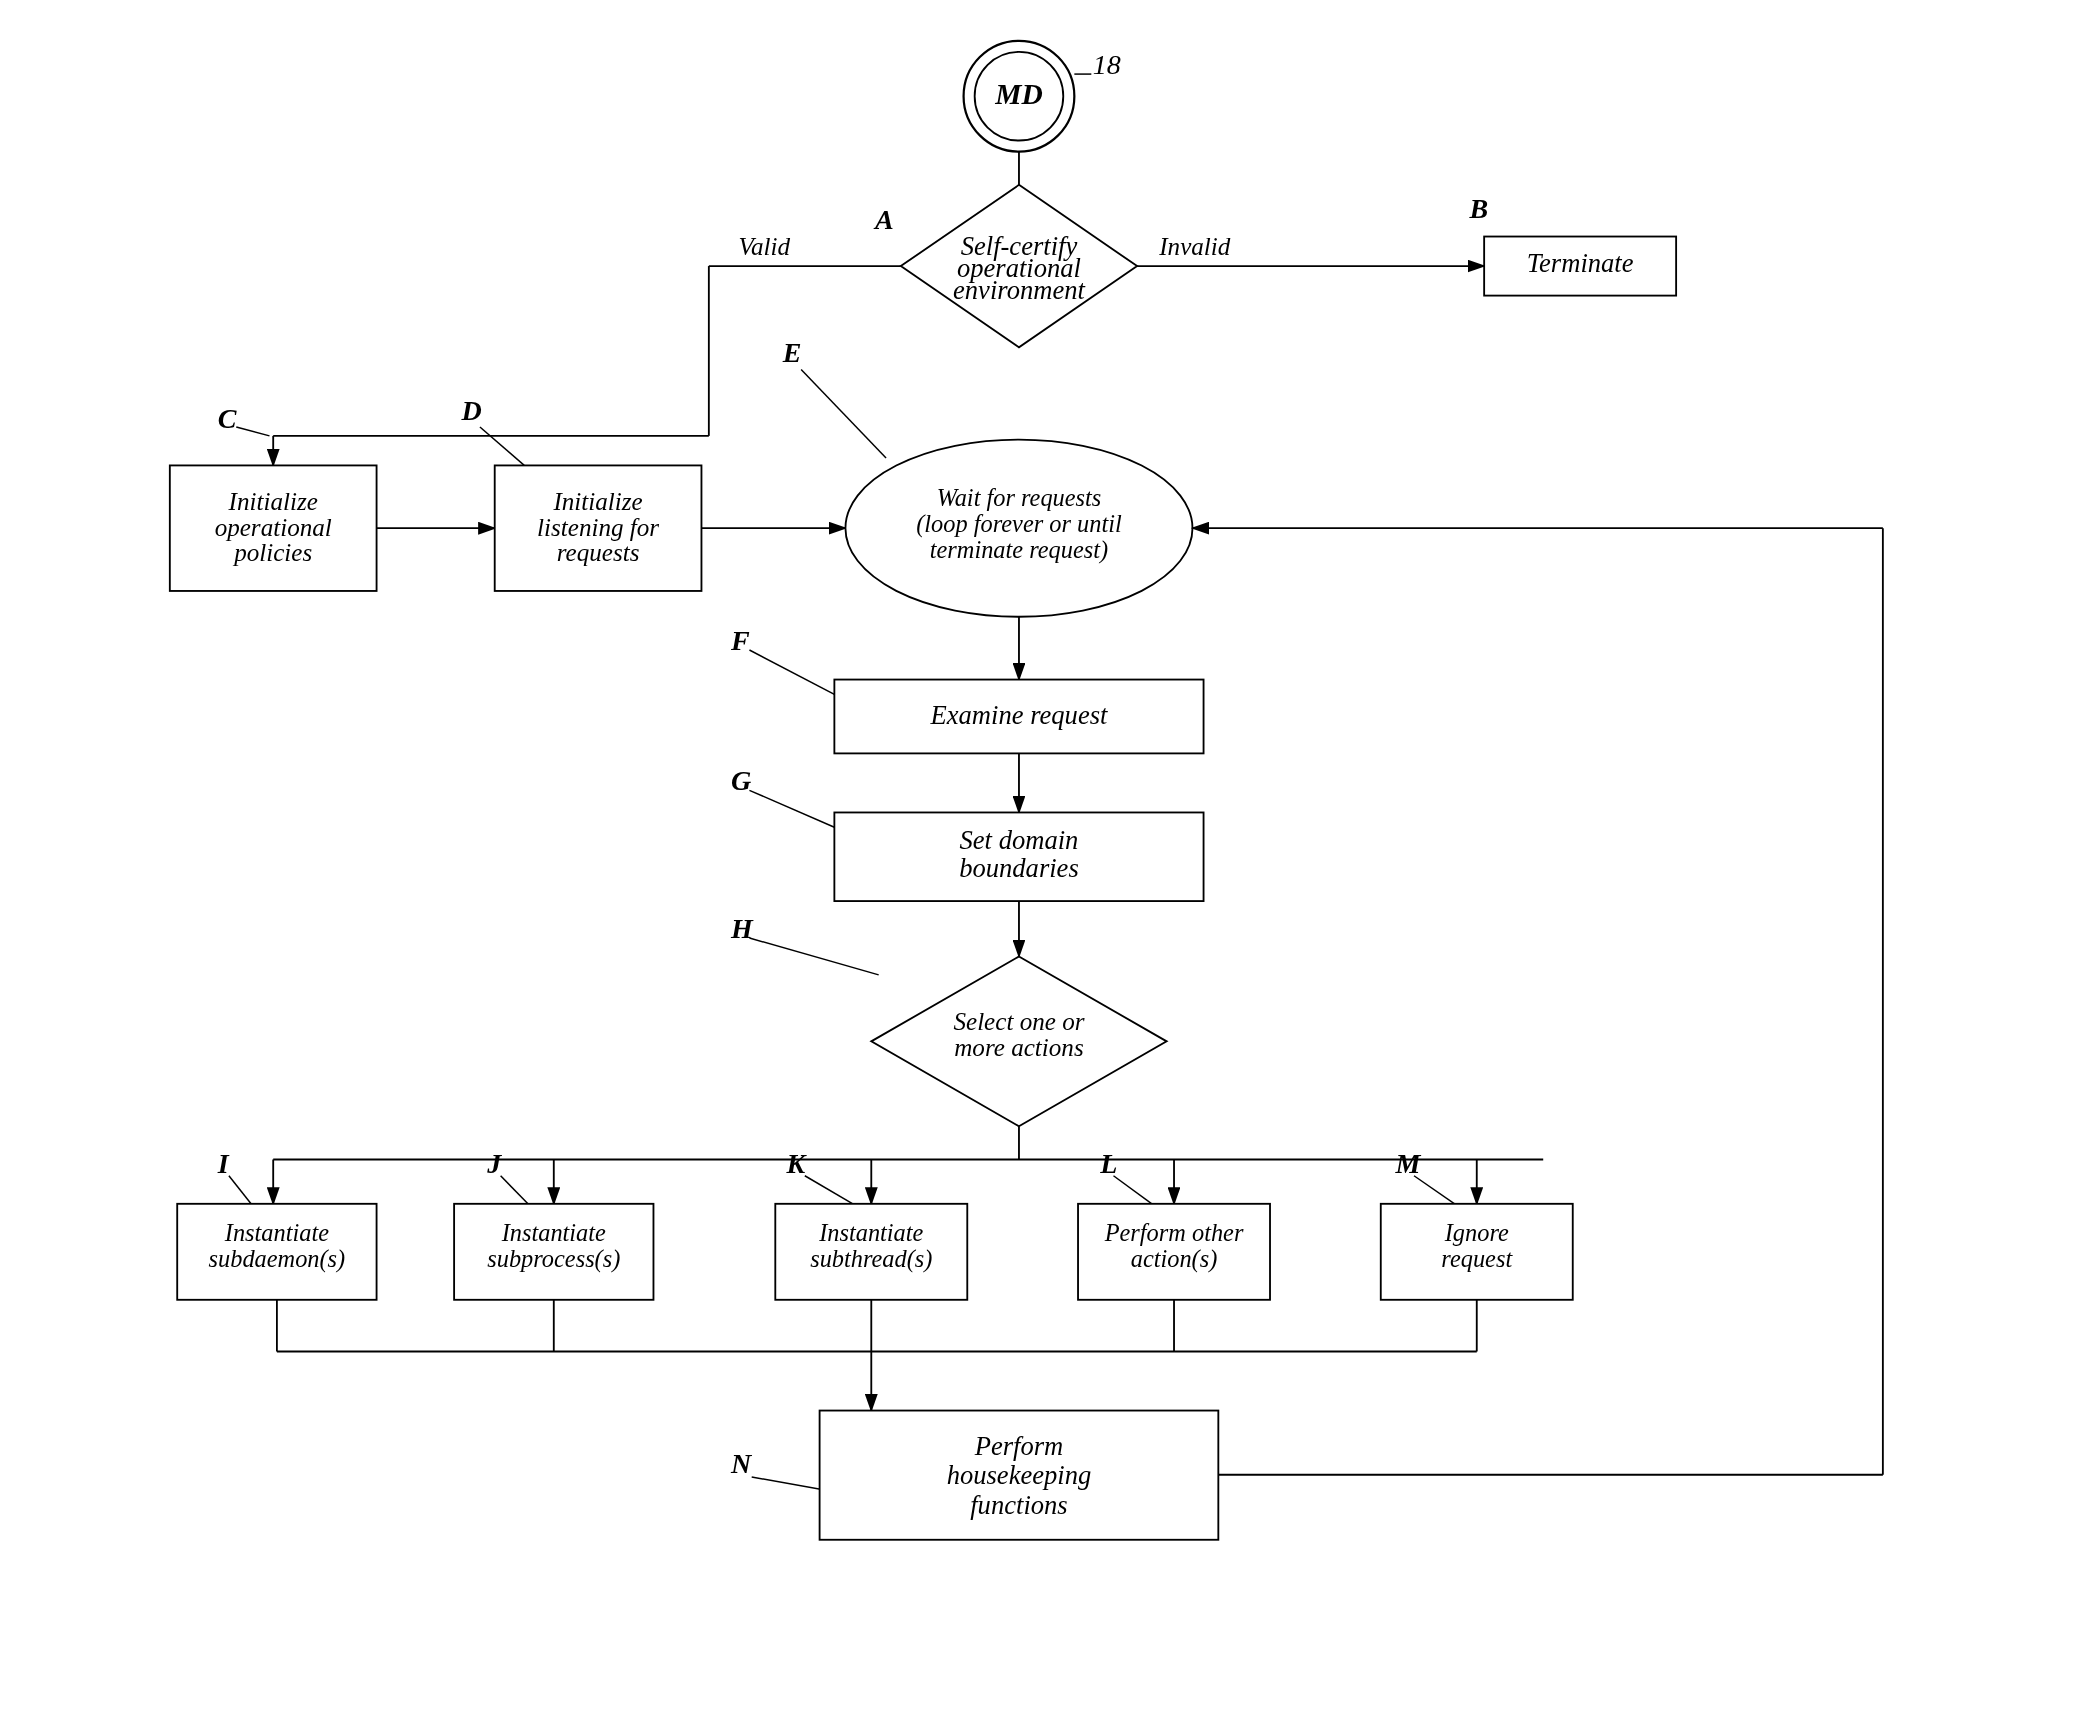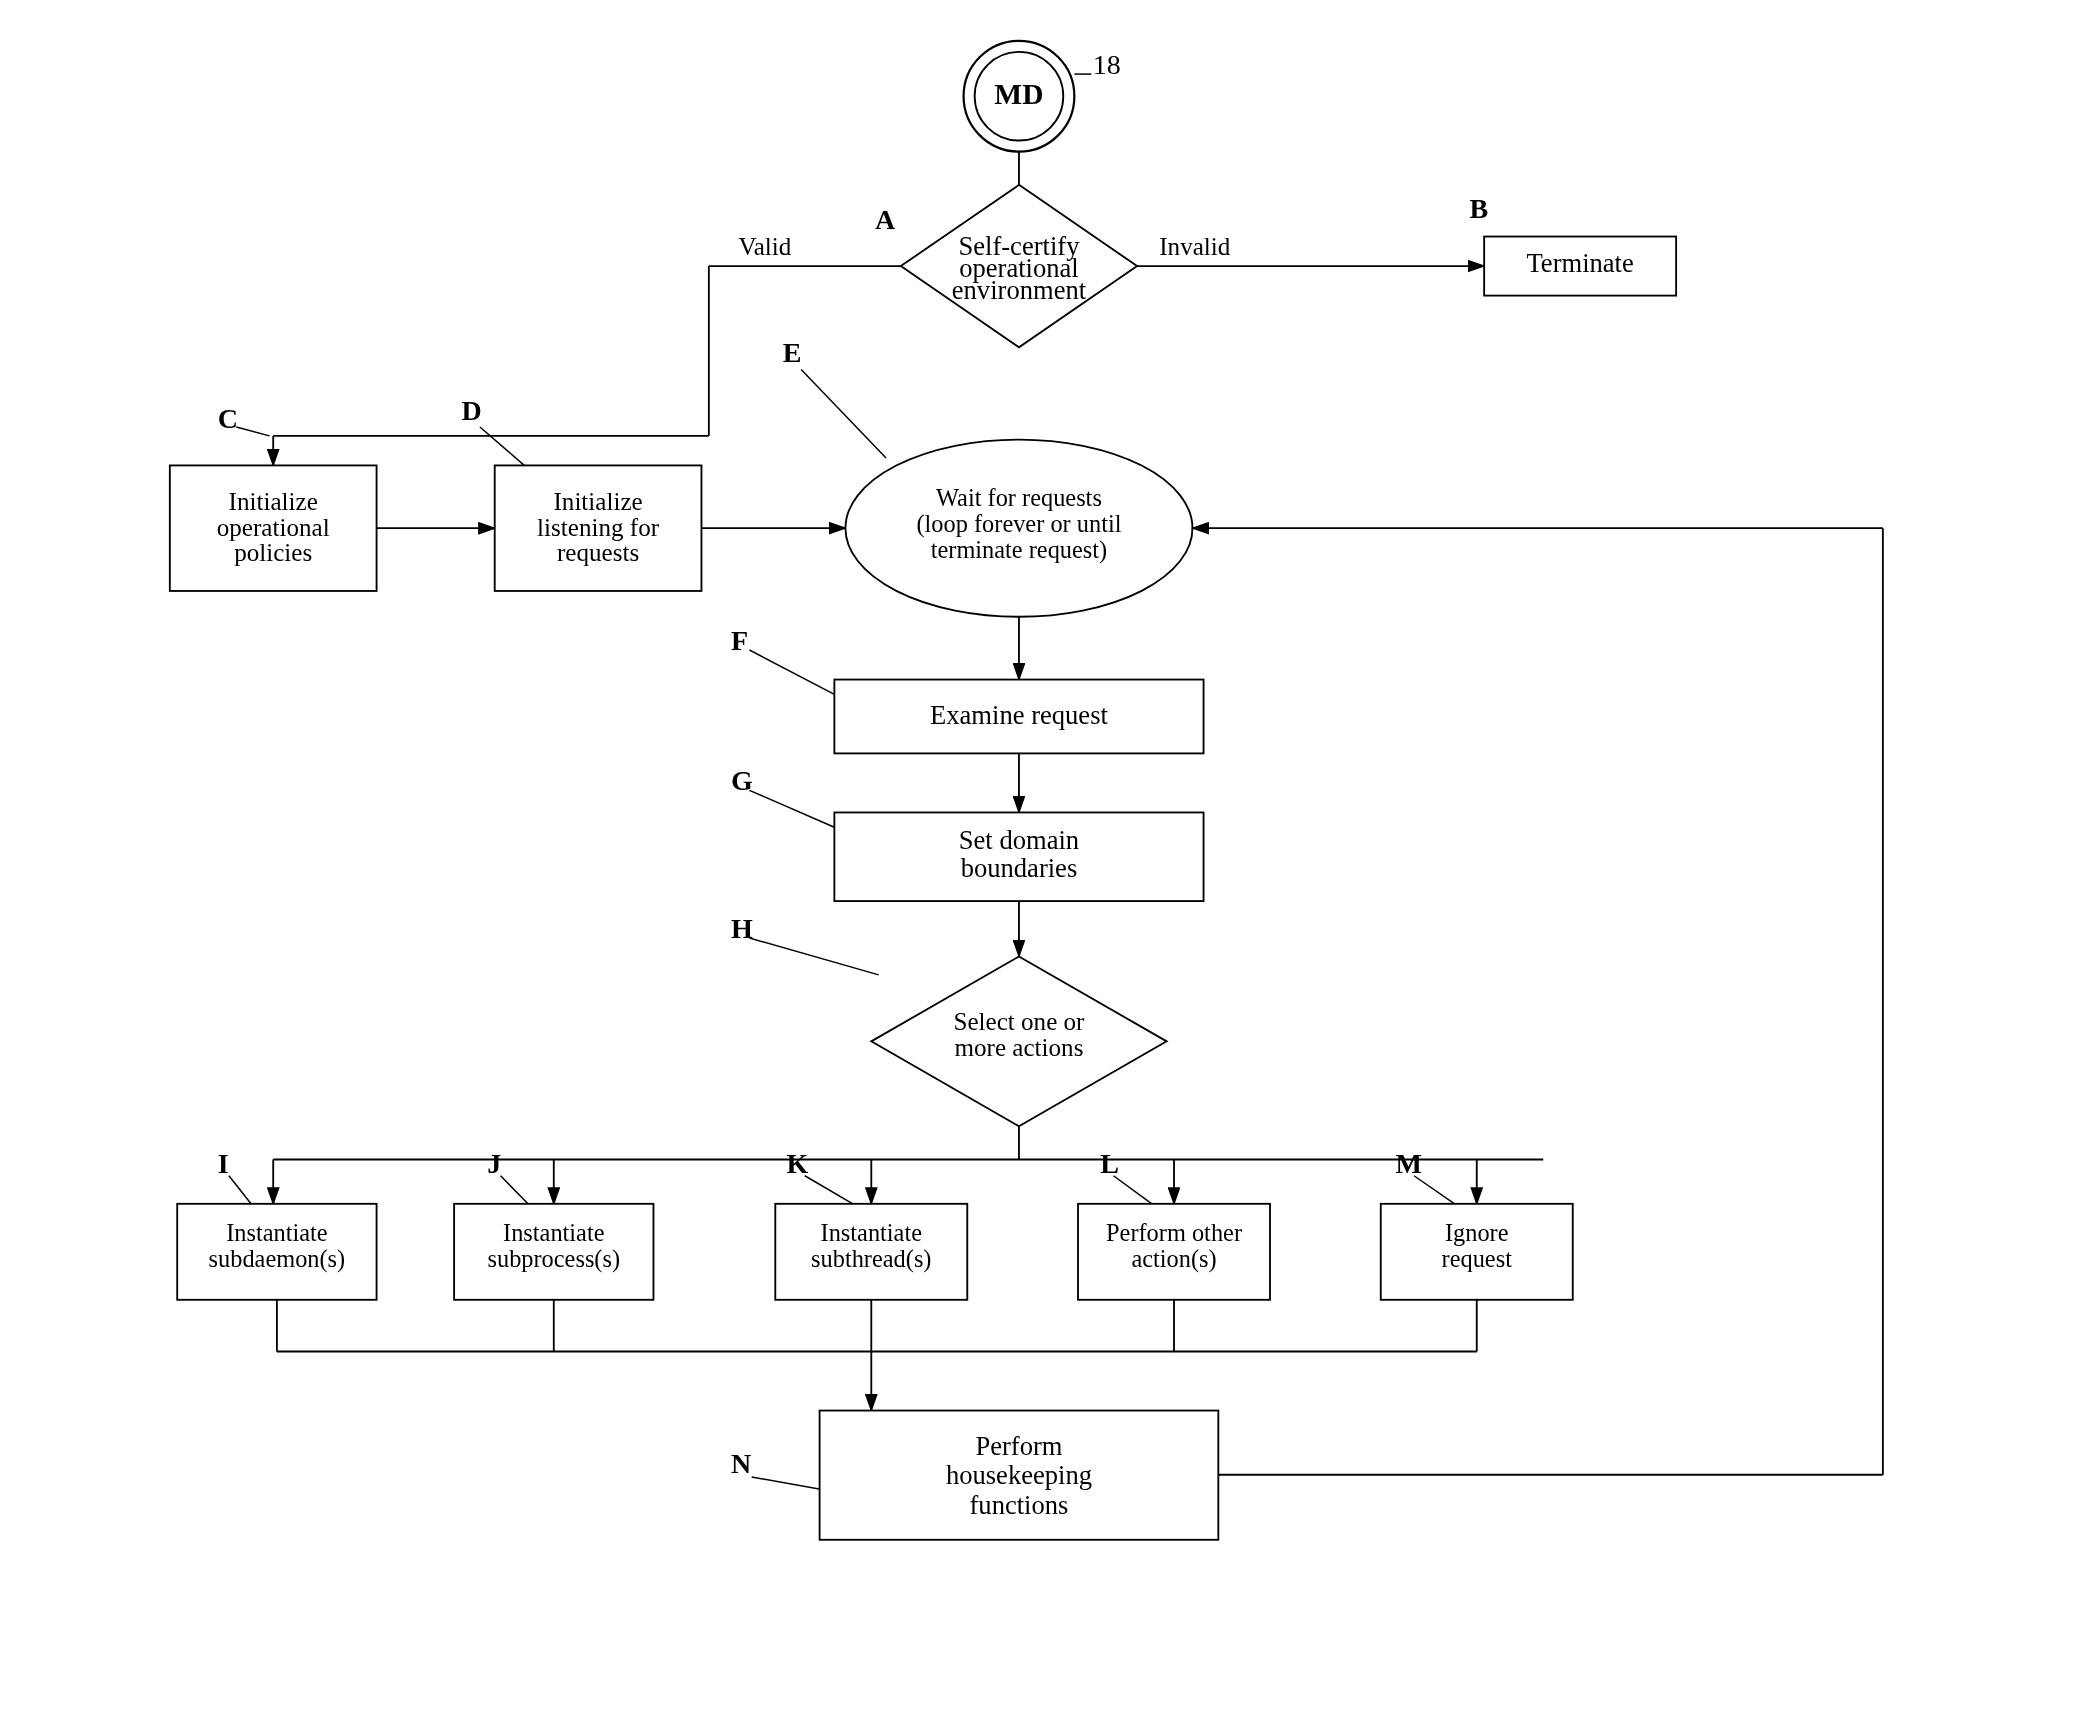--- a/index.html
+++ b/index.html
@@ -8,20 +8,21 @@
       font-family: 'Times New Roman', Times, serif;
       width: 2097px;
       height: 1732px;
       position: relative;
       overflow: hidden;
     }
     .diagram-container {
       position: relative;
       width: 100%;
       height: 100%;
+      font-style: italic;
     }
     svg {
       position: absolute;
       top: 0;
       left: 0;
       width: 100%;
       height: 100%;
     }
   </style>
 </head>

